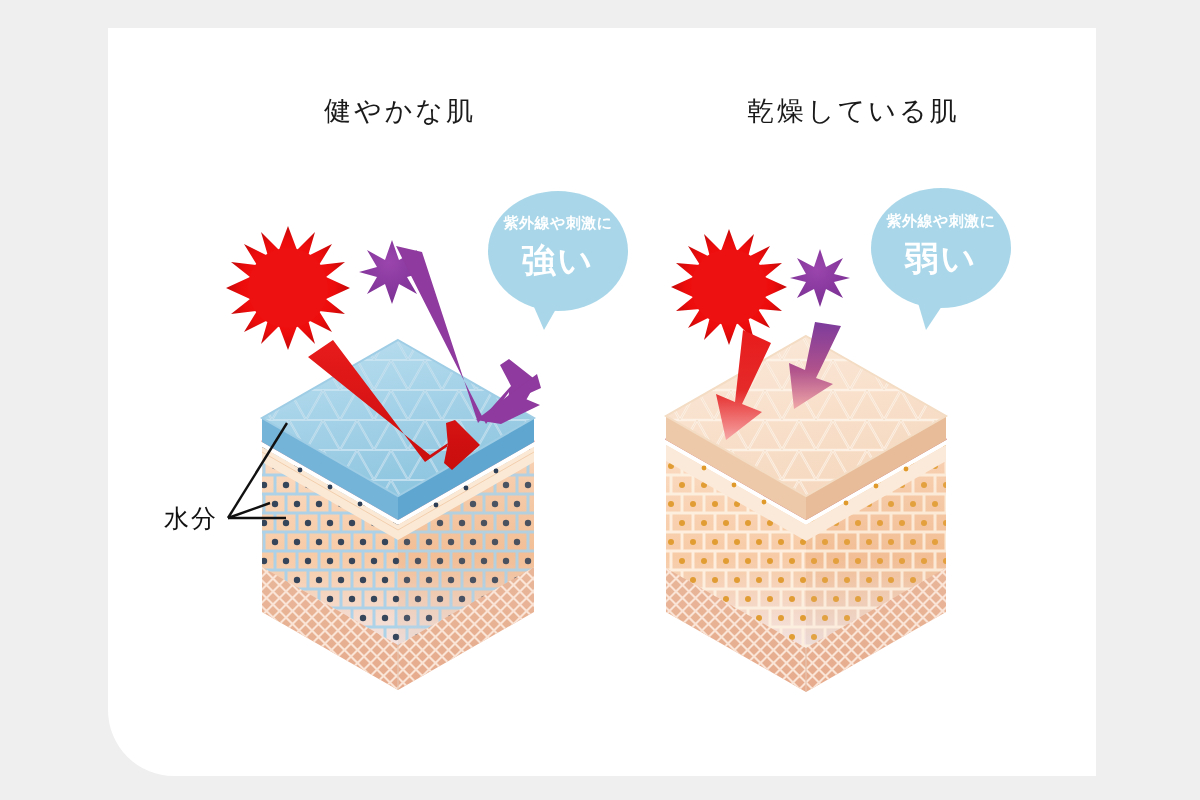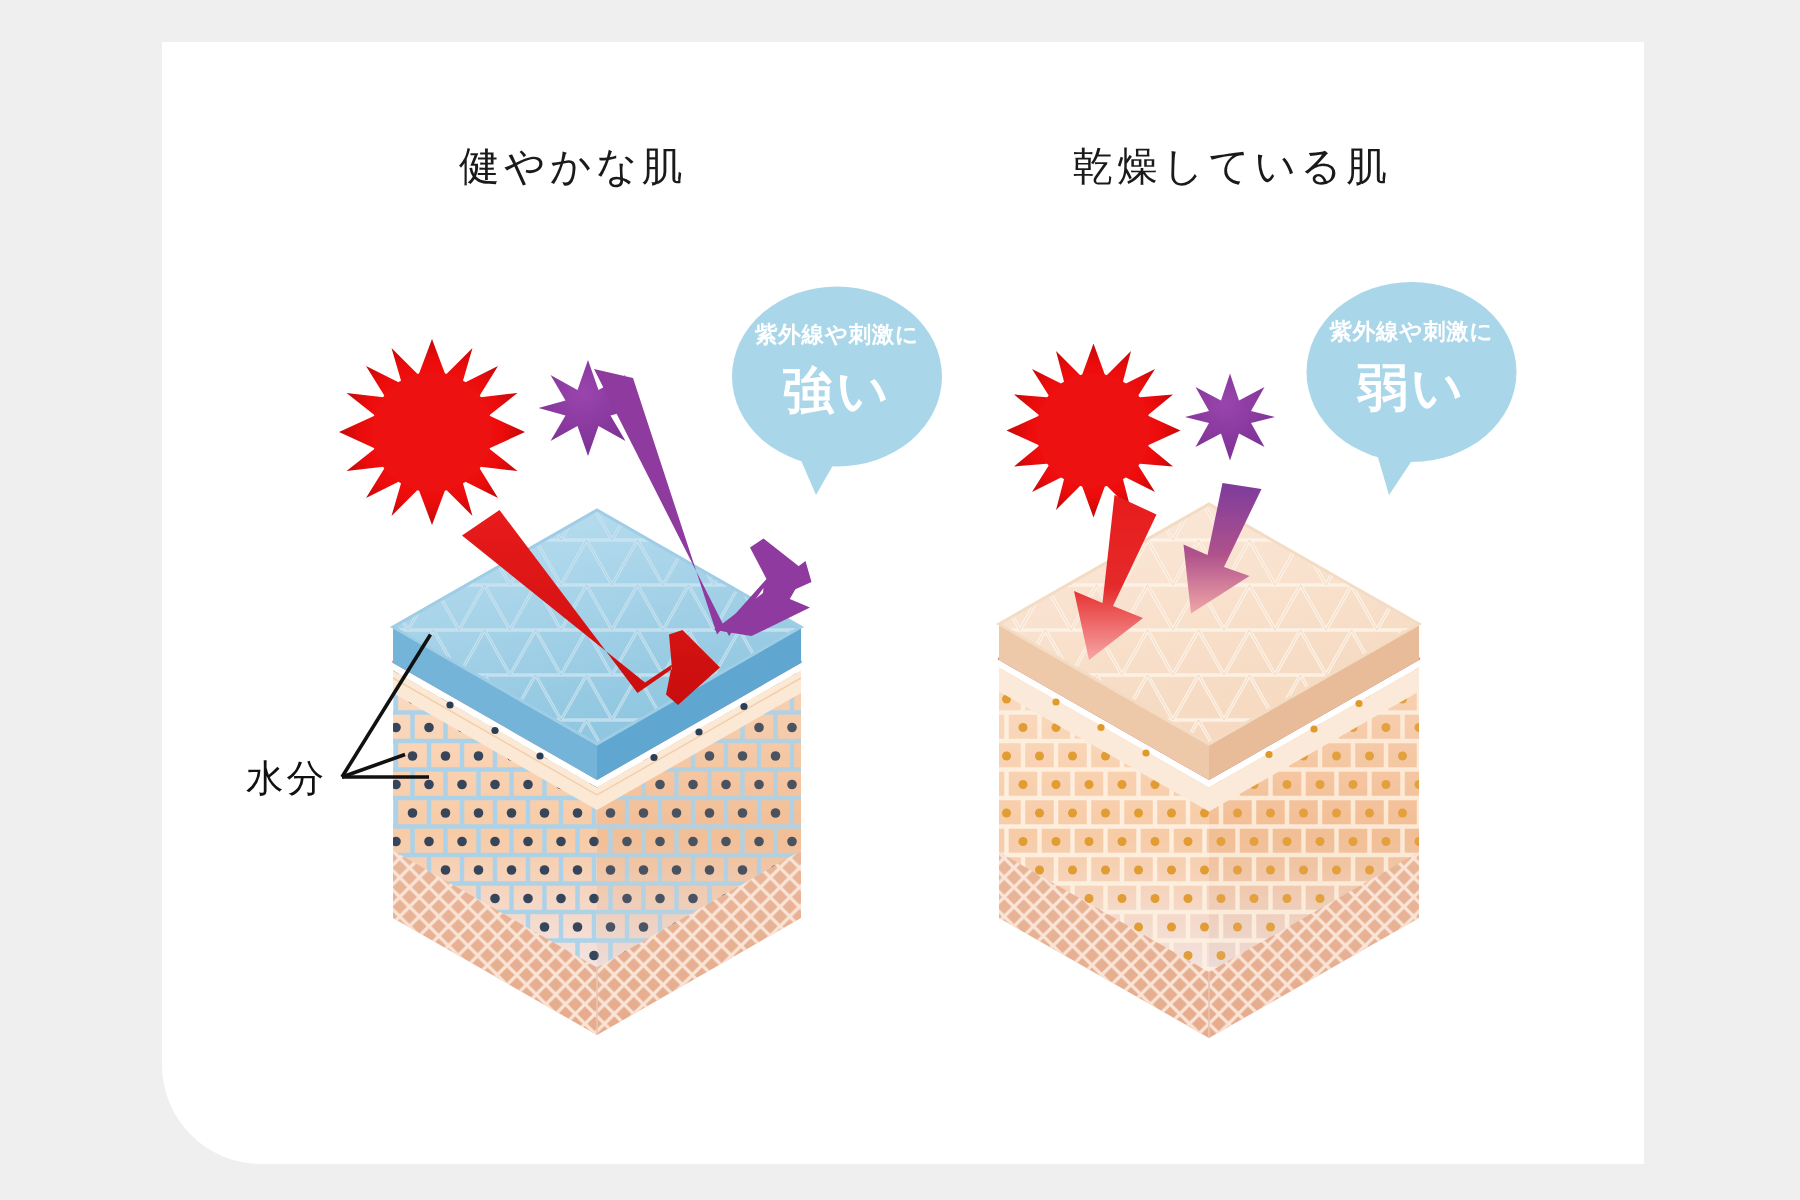--- a/index.html
+++ b/index.html
@@ -17,22 +17,22 @@
     border-bottom-left-radius:66px;
   }
   .title{
     position:absolute;
     font-family:"Liberation Serif", serif;
     font-size:27px;
     color:#1a1a1a;
     letter-spacing:3px;
     white-space:nowrap;
   }
-  #title-left{left:306px;top:93px;}
-  #title-right{left:715px;top:93px;text-align:center;}
+  #title-left{left:324px;top:93px;}
+  #title-right{left:747px;top:93px;text-align:center;}
 
   .panel{position:absolute;top:0;left:0;width:1200px;height:800px;pointer-events:none;}
   svg.panel{overflow:visible;}
 
   .bubble-text{
     font-family:"Liberation Sans", sans-serif;
     fill:#ffffff;
     font-weight:bold;
     text-anchor:middle;
   }

